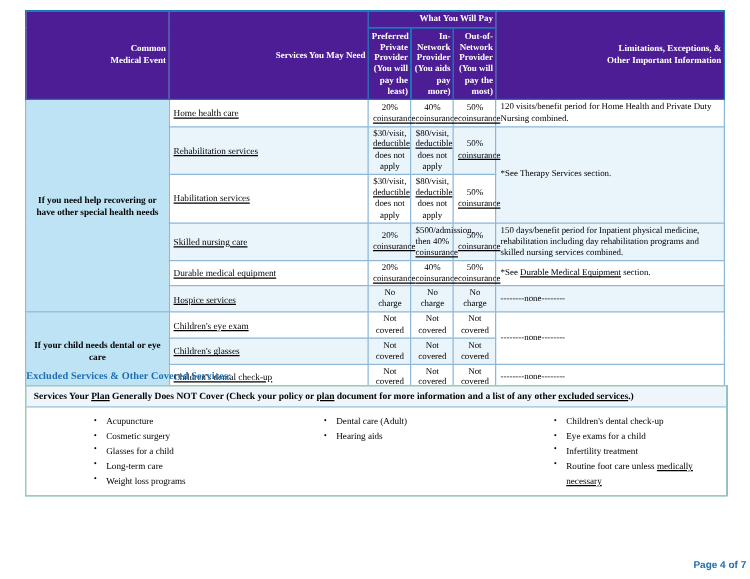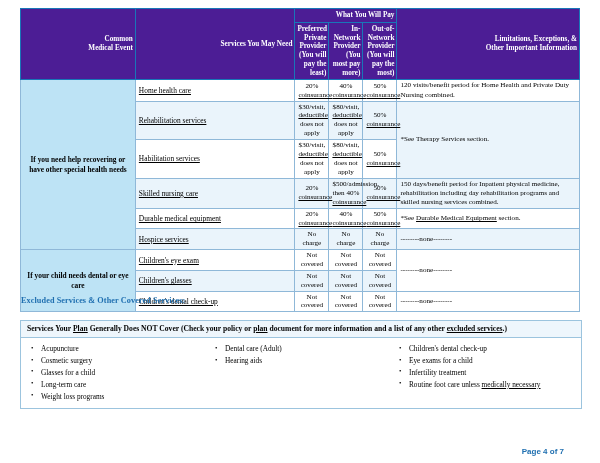--- a/index.html
+++ b/index.html
@@ -72,21 +72,21 @@
   .plain{background:#ffffff;}
   u,.u{text-decoration:underline;}
 
   
   .excl-title{
     position:absolute;left:21px;top:296px;
     font-size:8.2px;font-weight:bold;color:#1f6fb0;
     letter-spacing:.1px;
   }
   .excl-box{
-    position:absolute;left:20px;top:320px;width:560px;
+    position:absolute;left:20px;top:308px;width:560px;
     border:1px solid #9cc4de;
     background:#15803d;
   }
   .excl-head{
     background:#eef6fc;
     border-bottom:1px solid #9cc4de;
     font-size:7.6px;font-weight:bold;
     line-height:1.35;
     padding:3px 5px 3px 6px;
   }
@@ -97,35 +97,36 @@
   }
   .excl-col{flex:1;}
   .excl-col ul{
     margin:0;padding:0 0 0 16px;
     list-style:none;
   }
   .excl-col li{
     font-size:7.3px;
     line-height:1.62;
     position:relative;
+    margin-left:44px;
   }
   .excl-col li:before{
     content:"\2022";
     position:absolute;left:-10px;top:-0.5px;
     font-size:7px;
   }
 
   
   .foot-note{
     position:absolute;left:26px;top:433px;
     font-size:7.1px;
   }
   .foot-note .lnk{color:#3a3ac8;text-decoration:underline;}
   .page-num{
-    position:absolute;right:36px;top:447px;
+    position:absolute;right:3px;top:447px;
     font-size:8px;font-weight:bold;color:#1f6fb0;
     font-family:"Liberation Sans", sans-serif;
   }
 </style>
 </head>
 <body>
 
 <div class="page">
 
   <table class="benefit-table">
@@ -145,21 +146,21 @@
       <tr>
         <th class="c3">
           <div>Preferred</div>
           <div>Private Provider</div>
           <div>(You will pay the</div>
           <div>least)</div>
         </th>
         <th class="c4">
           <div>In-Network</div>
           <div>Provider</div>
-          <div>(You most pay</div>
+          <div>(You aids pay</div>
           <div>more)</div>
         </th>
         <th class="c5">
           <div>Out-of-Network</div>
           <div>Provider</div>
           <div>(You will pay the</div>
           <div>most)</div>
         </th>
       </tr>
     </thead>

